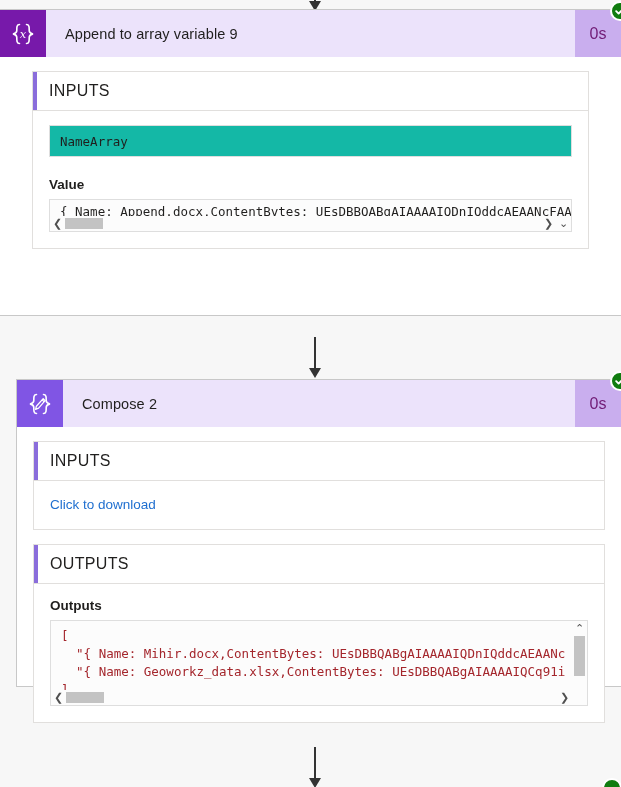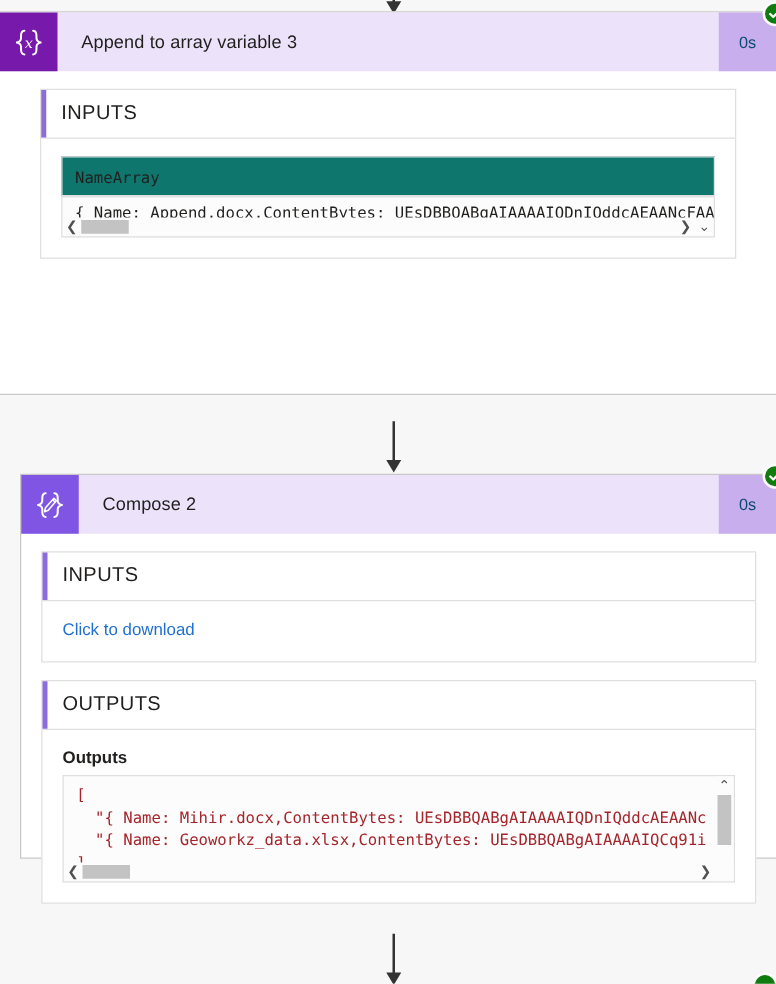--- a/index.html
+++ b/index.html
@@ -56,22 +56,22 @@
     color: #201f1e;
     letter-spacing: .1px;
   }
   .card-duration {
     width: 46px;
     min-width: 46px;
     display: flex;
     align-items: center;
     justify-content: center;
     background: #c9aeee;
-    font-size: 13px;
-    color: #0c4a6e;
+    font-size: 16px;
+    color: #701a75;
   }
   .status-badge {
     position: absolute;
     top: -9px; right: -9px;
     width: 20px; height: 20px;
     border-radius: 50%;
     background: #107c10;
     border: 2px solid #ffffff;
     display: flex; align-items: center; justify-content: center;
   }
@@ -101,21 +101,21 @@
   .field-label {
     font-size: 13.5px;
     font-weight: bold;
     color: #201f1e;
     margin-bottom: 7px;
   }
   .field-label.spaced { margin-top: 20px; }
 
   .field-box {
     border: 1px solid #dedede;
-    background: #0f766e;
+    background: #14b8a6;
     font-family: "DejaVu Sans Mono", monospace;
     font-size: 12.5px;
     color: #201f1e;
     overflow: hidden;
     white-space: nowrap;
   }
   .field-box .val-text { display: block; padding: 8px 10px; }
 
   
   .code-box { position: relative; border: 1px solid #dedede; background: #fcfcfc; overflow: hidden; }
@@ -182,38 +182,39 @@
   <div class="card" style="left:-1px; top:9px; width:623px; height:307px;">
 
     <div class="card-header">
       <div class="icon-box var-icon">
         <svg width="26" height="22" viewBox="0 0 26 22" aria-hidden="true">
           <path d="M9.5 1.5 C6.5 1.5 6.8 5.2 6.8 7.6 C6.8 9.6 5.6 10.4 3.6 10.9 L3.6 11.1 C5.6 11.6 6.8 12.4 6.8 14.4 C6.8 16.8 6.5 20.5 9.5 20.5" fill="none" stroke="#ffffff" stroke-width="1.6" stroke-linecap="round"></path>
           <path d="M16.5 1.5 C19.5 1.5 19.2 5.2 19.2 7.6 C19.2 9.6 20.4 10.4 22.4 10.9 L22.4 11.1 C20.4 11.6 19.2 12.4 19.2 14.4 C19.2 16.8 19.5 20.5 16.5 20.5" fill="none" stroke="#ffffff" stroke-width="1.6" stroke-linecap="round"></path>
           <text x="13" y="15.2" text-anchor="middle" font-family="DejaVu Serif, serif" font-style="italic" font-size="11.5" fill="#ffffff">x</text>
         </svg>
       </div>
-      <div class="card-title">Append to array variable 3</div>
+      <div class="card-title">Append to array variable 9</div>
       <div class="card-duration">0s</div>
       <div class="status-badge">
         <svg width="12" height="12" viewBox="0 0 12 12" aria-hidden="true">
           <path d="M2.2 6.2 L4.6 8.6 L9.6 3.4" fill="none" stroke="#ffffff" stroke-width="1.9" stroke-linecap="round" stroke-linejoin="round"></path>
         </svg>
       </div>
     </div>
 
     <div class="card-body" style="padding:14px 32px 18px 32px;">
       <div class="panel">
         <div class="panel-head">INPUTS</div>
         <div class="panel-body">
 
           <div class="field-box" style="height:32px;">
             <span class="val-text">NameArray</span>
           </div>
 
+          <div class="field-label spaced">Value</div>
 
           <div class="code-box" style="height:33px;">
             <pre class="code-text" style="color:#201f1e; padding-top:3px;">{ Name: Append.docx,ContentBytes: UEsDBBQABgAIAAAAIQDnIQddcAEAANcFAA</pre>
             <div class="hscroll">
               <div class="arr">❮</div>
               <div class="track">
                 <div class="thumb" style="left:0;width:38px;"></div>
               </div>
               <div class="arr">❯</div>
               <div class="arr">⌄</div>

